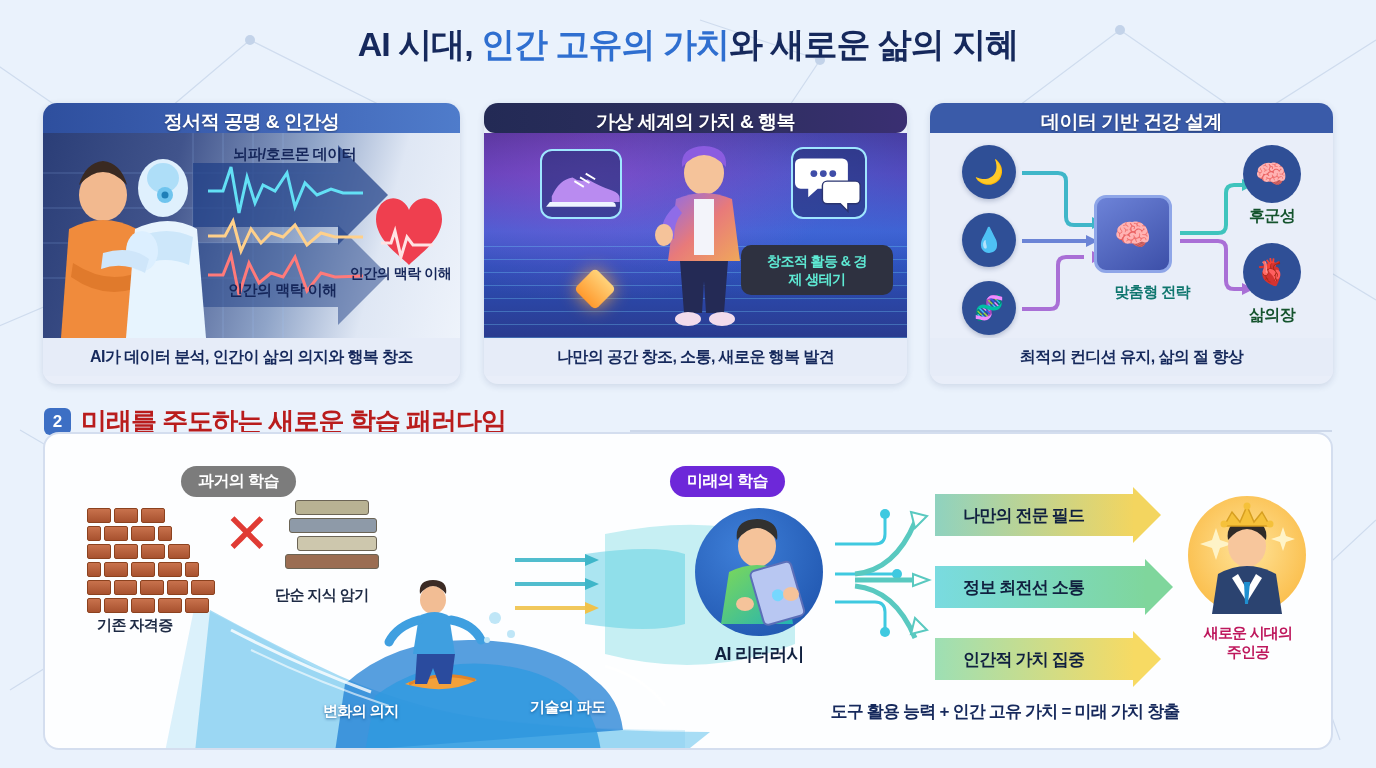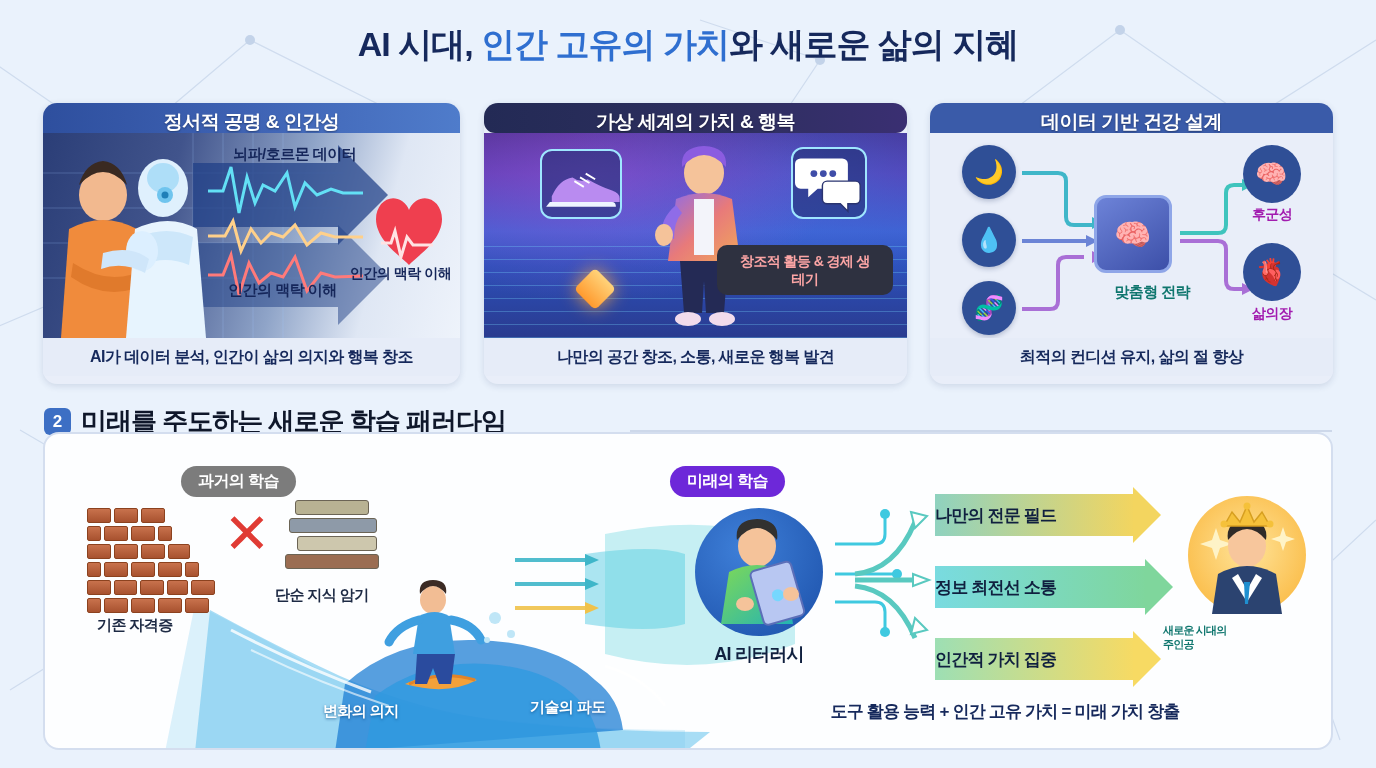--- a/index.html
+++ b/index.html
@@ -59,22 +59,22 @@
   
   .c2 .card-art{ background:
       radial-gradient(ellipse at 26% 22%, rgba(150,90,220,.55), transparent 55%),
       radial-gradient(ellipse at 76% 20%, rgba(60,120,230,.45), transparent 55%),
       linear-gradient(180deg,#4b2d8e 0%,#5a3bb0 20%,#3f5fd0 48%,#2c4fb8 65%,#2a3b8f 100%); }
   .grid2{ position:absolute; left:0; right:0; bottom:0; height:92px;
     background:
       repeating-linear-gradient(to bottom, rgba(120,220,255,.35) 0 1px, transparent 1px 13px);
     opacity:.85; }
   .badge2{
-    position:absolute; right:14px; top:112px; width:176px;
-    background:#2e3140; color:#fca5a5; border-radius:10px;
+    position:absolute; right:14px; top:112px; width:152px;
+    background:#2e3140; color:#5eead4; border-radius:10px;
     font-size:14px; font-weight:bold; text-align:center; padding:7px 20px;
     line-height:1.3; letter-spacing:-.6px;
   }
   .panel{ position:absolute; border:2px solid #9fe6ff; border-radius:12px;
     background:rgba(30,45,110,.55); }
   .p-shoe{ left:56px; top:16px; width:82px; height:70px; }
   .p-chat{ right:40px; top:14px; width:76px; height:72px; }
   .diamond{ position:absolute; left:96px; bottom:34px; width:30px; height:30px;
     background:linear-gradient(180deg,#ffd37a,#ff9a2e); transform:rotate(45deg);
     border-radius:5px; box-shadow:0 0 18px rgba(255,170,60,.85); }
@@ -92,29 +92,29 @@
     font-size:26px; }
   .ico-out.brain{ right:32px; top:12px; }
   .ico-out.body { right:32px; top:110px; }
   .chip{ position:absolute; left:164px; top:62px; width:78px; height:78px;
     border-radius:12px; background:linear-gradient(145deg,#6d83d8,#3c4fa8);
     border:3px solid #8fa6e8; display:flex; align-items:center; justify-content:center;
     font-size:30px; }
   .chip-lbl{ position:absolute; left:146px; top:150px; width:114px; text-align:right;
     font-size:15px; font-weight:bold; color:#0f766e; letter-spacing:-.6px; }
   .out-lbl{ position:absolute; width:92px; text-align:center;
-    font-size:14px; font-weight:bold; color:#a21caf; letter-spacing:-.6px; }
+    font-size:16px; font-weight:bold; color:#14532d; letter-spacing:-.6px; }
   .out-lbl.o1{ right:15px; top:73px; }
   .out-lbl.o2{ right:15px; top:172px; }
 
   
   .sec-hd{ position:absolute; left:44px; top:404px; display:flex; align-items:center; gap:10px; }
   .sec-num{ width:27px; height:27px; border-radius:6px; background:#3d6fc4; color:#fff;
     font-size:17px; font-weight:bold; display:flex; align-items:center; justify-content:center; }
-  .sec-title{ font-size:26px; font-weight:bold; color:#0f172a; letter-spacing:-1px; white-space:nowrap; }
+  .sec-title{ font-size:26px; font-weight:bold; color:#b91c1c; letter-spacing:-1px; white-space:nowrap; }
   .sec-rule{ position:absolute; left:630px; top:430px; right:44px; height:2px; background:#cdd8ea; }
 
   .panel2{ position:absolute; left:43px; top:432px; width:1290px; height:318px;
     border:2px solid #d4deef; border-radius:16px; background:#fdfeff; overflow:hidden; }
 
   .pill{ position:absolute; border-radius:16px; color:#fff; font-weight:bold;
     font-size:16px; letter-spacing:-.6px; padding:5px 17px; }
   .pill.past  { left:136px; top:32px; background:#7c7c7c; }
   .pill.future{ left:625px; top:32px; background:#6d28d9; }
 
@@ -135,36 +135,36 @@
   .wave-lbl.will { left:278px; top:268px; }
   .wave-lbl.tech { left:485px; top:264px; }
 
   .center-circ{ position:absolute; left:650px; top:74px; width:128px; height:128px;
     border-radius:50%; background:radial-gradient(circle at 38% 32%,#3e7fd8,#1b4fa8);
     display:flex; align-items:center; justify-content:center; font-size:56px; }
   .center-lbl{ position:absolute; left:630px; top:208px; width:168px; text-align:center;
     font-size:18px; font-weight:bold; color:#10203f; letter-spacing:-.8px; }
 
   .arrow{ position:absolute; height:42px; display:flex; align-items:center;
-    color:#10203f; font-size:17px; font-weight:bold; letter-spacing:-.8px; }
+    padding-left:28px; color:#10203f; font-size:17px; font-weight:bold; letter-spacing:-.8px; }
   .arrow span.txt{ position:relative; z-index:2; }
   .arrow .head{ position:absolute; right:-26px; top:-7px; width:0; height:0;
     border-top:28px solid transparent; border-bottom:28px solid transparent; }
   .a1{ left:890px; top:60px;  width:200px; background:linear-gradient(90deg,#8fd2bf,#f3d55f); }
   .a1 .head{ border-left:28px solid #f3d55f; }
   .a2{ left:890px; top:132px; width:212px; background:linear-gradient(90deg,#79dbe0,#7fd69c); }
   .a2 .head{ border-left:28px solid #7fd69c; }
   .a3{ left:890px; top:204px; width:200px; background:linear-gradient(90deg,#9ddfb4,#f7da63); }
   .a3 .head{ border-left:28px solid #f7da63; }
 
   .king{ position:absolute; left:1143px; top:62px; width:118px; height:118px;
     border-radius:50%; background:radial-gradient(circle at 50% 45%,#ffe49a,#f9b233);
     display:flex; align-items:center; justify-content:center; font-size:52px; }
-  .king-lbl{ position:absolute; left:1118px; top:190px; width:170px; text-align:left;
-    font-size:11px; font-weight:bold; color:#0f766e; line-height:1.25; letter-spacing:-.8px; }
+  .king-lbl{ position:absolute; left:1118px; top:190px; width:170px; text-align:center;
+    font-size:15px; font-weight:bold; color:#be185d; line-height:1.25; letter-spacing:-.8px; }
 
   .formula{ position:absolute; left:700px; top:266px; width:520px; text-align:center;
     font-size:17px; font-weight:bold; color:#16295c; letter-spacing:-.8px; }
 </style>
 </head>
 <body>
 
 <svg id="bgnet" viewBox="0 0 1376 768" preserveAspectRatio="none">
   <g stroke="#cfdcee" stroke-width="1.2" fill="none">
     <path d="M-10 60 L120 150 L60 300 L-10 330"></path>

